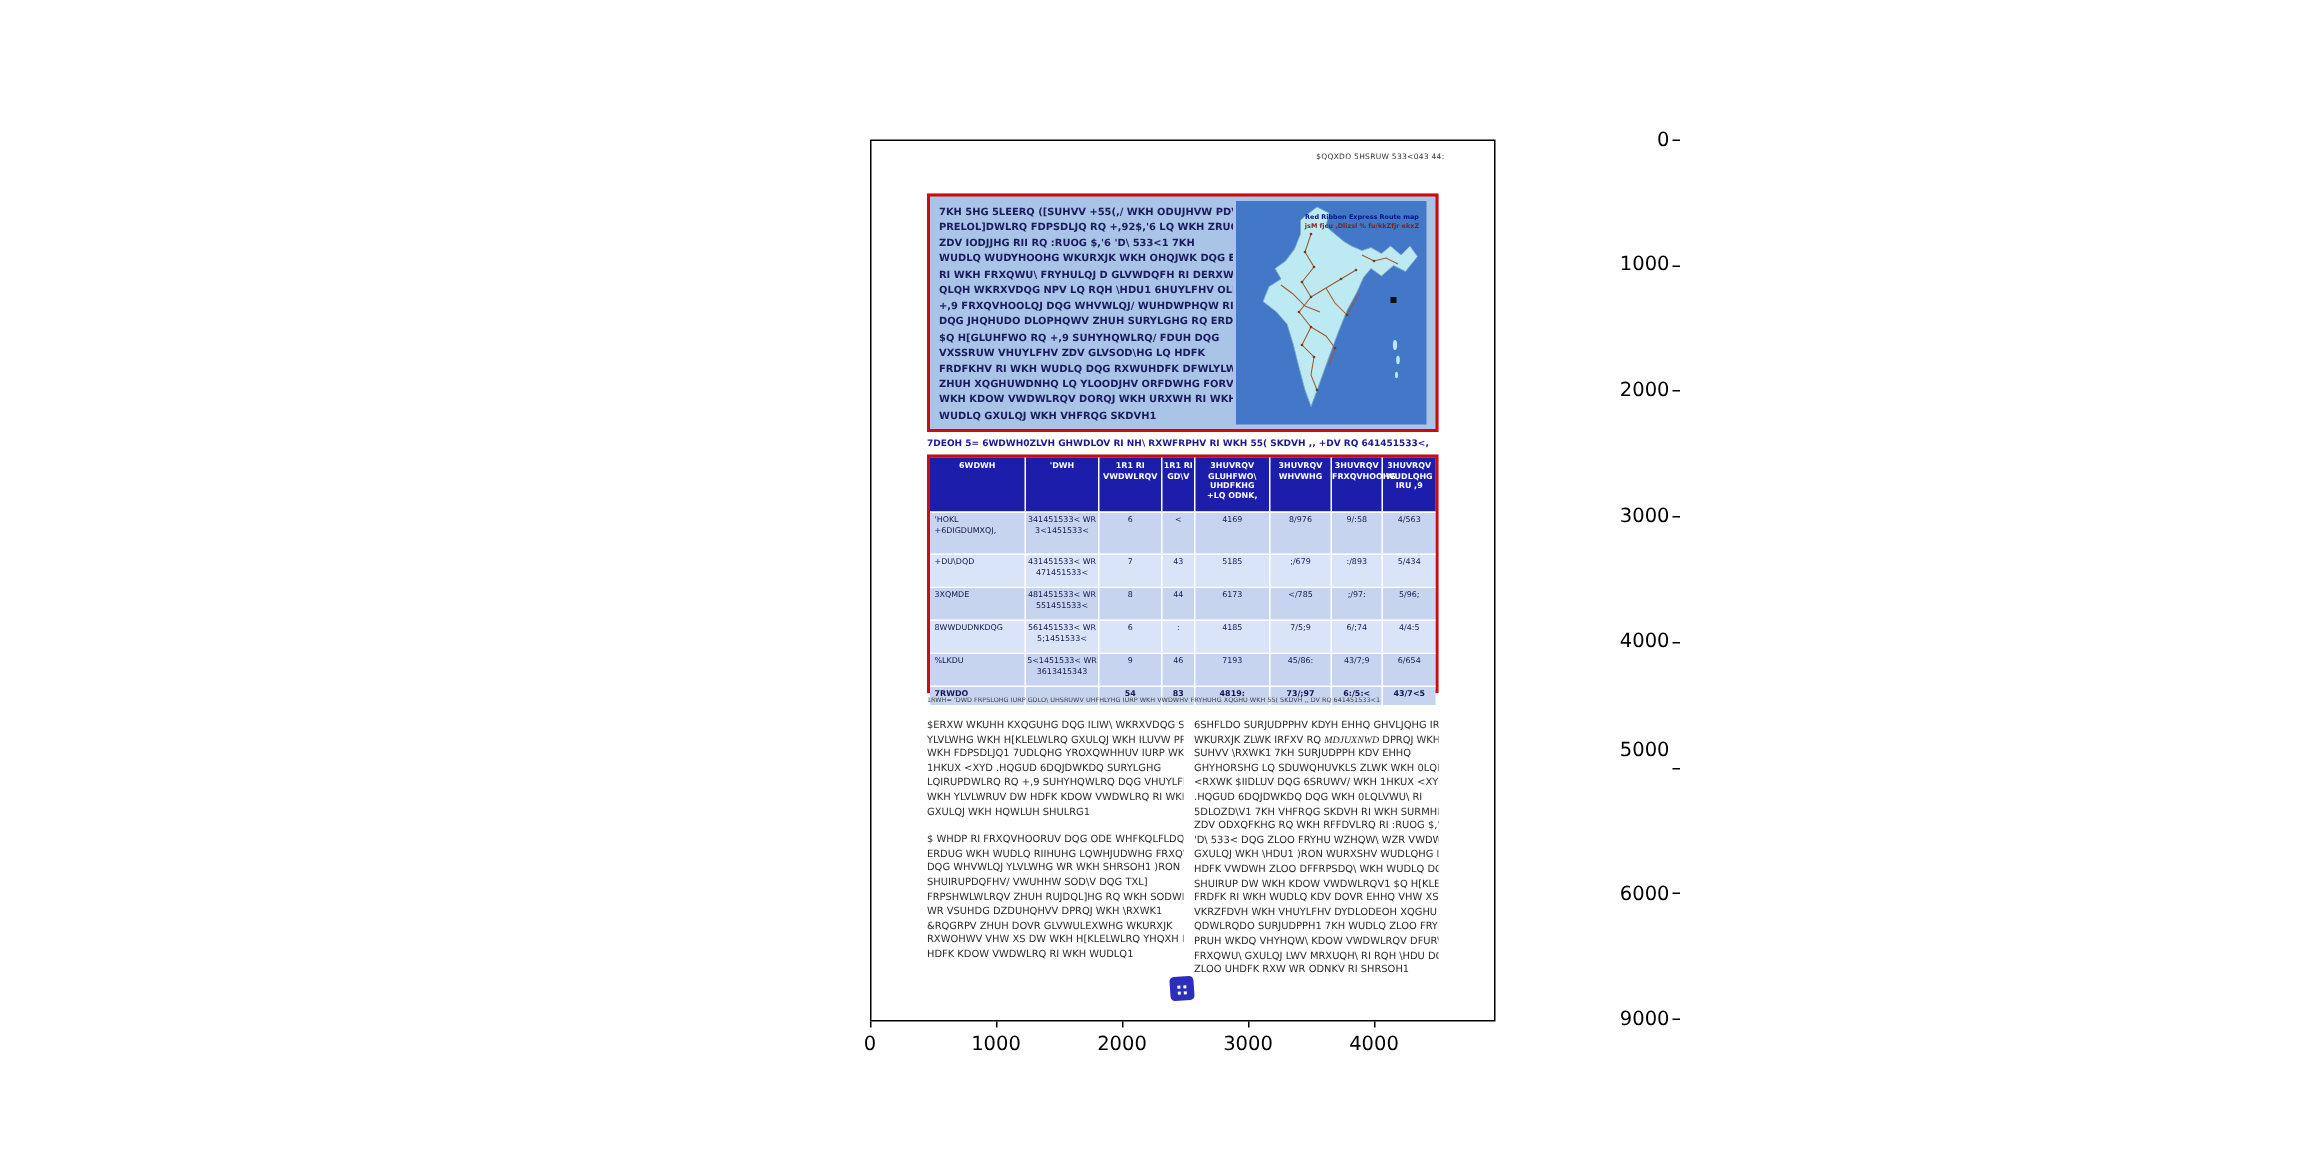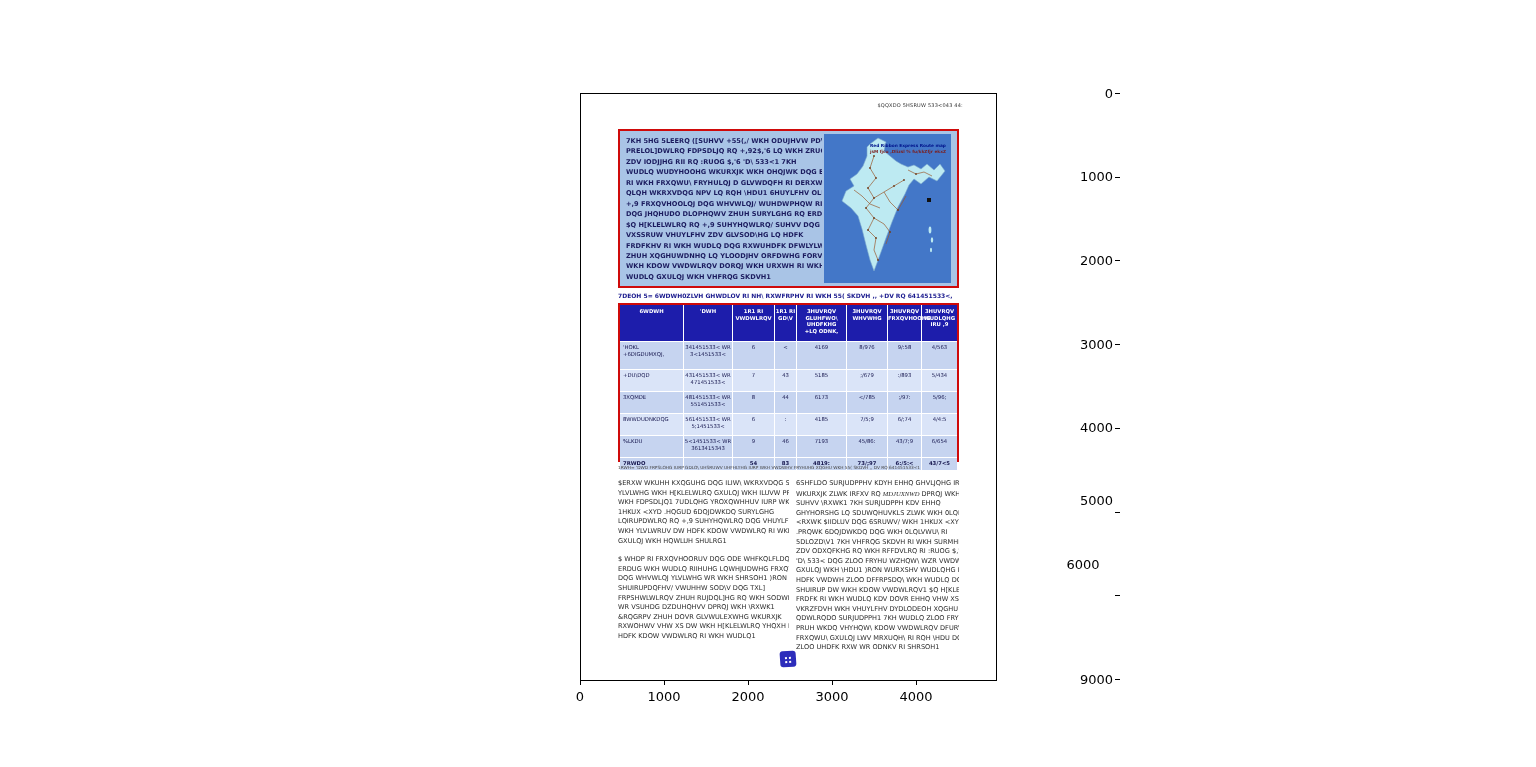--- a/index.html
+++ b/index.html
@@ -50,21 +50,21 @@
       <div class="ytick" style="top: 170.214px;">1000</div>
       <div class="ytickmark" style="top: 176.714px;"></div>
       <div class="ytick" style="top: 253.929px;">2000</div>
       <div class="ytickmark" style="top: 260.429px;"></div>
       <div class="ytick" style="top: 337.643px;">3000</div>
       <div class="ytickmark" style="top: 344.143px;"></div>
       <div class="ytick" style="top: 421.357px;">4000</div>
       <div class="ytickmark" style="top: 427.857px;"></div>
       <div class="ytick" style="top: 494px;">5000</div>
       <div class="ytickmark" style="top: 511.571px;"></div>
-      <div class="ytick" style="top: 558px; text-align: center;">6000</div>
+      <div class="ytick" style="top: 590px;">6000</div>
       <div class="ytickmark" style="top: 595.286px;"></div>
       <div class="ytick" style="top: 672.5px;">9000</div>
       <div class="ytickmark" style="top: 679px;"></div>
     </div>
   <div id="xticks">
       <div class="xtick" style="left: 550px;">0</div>
       <div class="xtickmark" style="left: 580px;"></div>
       <div class="xtick" style="left: 634px;">1000</div>
       <div class="xtickmark" style="left: 664px;"></div>
       <div class="xtick" style="left: 718px;">2000</div>
@@ -83,21 +83,21 @@
       <div class="box1">
         <div class="box1-text">
             <div>7KH 5HG 5LEERQ ([SUHVV +55(,/ WKH ODUJHVW PDVV</div>
             <div>PRELOL]DWLRQ FDPSDLJQ RQ +,92$,'6 LQ WKH ZRUOG/</div>
             <div>ZDV IODJJHG RII RQ :RUOG $,'6 'D\ 533&lt;1 7KH</div>
             <div>WUDLQ WUDYHOOHG WKURXJK WKH OHQJWK DQG EUHDGWK</div>
             <div>RI WKH FRXQWU\ FRYHULQJ D GLVWDQFH RI DERXW</div>
             <div>QLQH WKRXVDQG NPV LQ RQH \HDU1 6HUYLFHV OLNH</div>
             <div>+,9 FRXQVHOOLQJ DQG WHVWLQJ/ WUHDWPHQW RI 67,</div>
             <div>DQG JHQHUDO DLOPHQWV ZHUH SURYLGHG RQ ERDUG1</div>
-            <div>$Q H[KLELWLRQ RQ +,9 SUHYHQWLRQ/ SUHVV DQG</div>
+            <div>$Q H[GLUHFWO RQ +,9 SUHYHQWLRQ/ FDUH DQG</div>
             <div>VXSSRUW VHUYLFHV ZDV GLVSOD\HG LQ HDFK</div>
             <div>FRDFKHV RI WKH WUDLQ DQG RXWUHDFK DFWLYLWLHV</div>
             <div>ZHUH XQGHUWDNHQ LQ YLOODJHV ORFDWHG FORVH WR</div>
             <div>WKH KDOW VWDWLRQV DORQJ WKH URXWH RI WKH</div>
             <div>WUDLQ GXULQJ WKH VHFRQG SKDVH1</div>
           </div>
         <div class="map">
           <svg viewBox="0 0 127 149" width="127" height="149">
 
             <path d="M46 10 L54 4 L62 8 L60 17 L66 22 L72 27 L77 30 L84 33 L90 31 L97 35 L103 30 L110 36 L116 30 L121 37 L113 47 L105 43 L97 50 L90 45 L85 51 L81 60 L74 73 L68 88 L62 104 L57 118 L53 129 L50 137 L46 126 L42 111 L38 95 L34 82 L27 74 L18 67 L22 57 L30 52 L26 45 L33 40 L39 32 L43 22 L43 13 Z" fill="#bdeaf2" stroke="#7aa8cc" stroke-width="0.6"></path>
@@ -373,21 +373,21 @@
               <div>HDFK KDOW VWDWLRQ RI WKH WUDLQ1</div>
             </div>
         </div>
         <div class="tcol right">
           <div>6SHFLDO SURJUDPPHV KDYH EHHQ GHVLJQHG IRU WKH</div>
           <div><span>WKURXJK ZLWK IRFXV RQ </span><span class="ital">MDJUXNWD</span><span> DPRQJ WKH</span></div>
           <div id="rightrest">
               <div>SUHVV \RXWK1 7KH SURJUDPPH KDV EHHQ</div>
               <div>GHYHORSHG LQ SDUWQHUVKLS ZLWK WKH 0LQLVWU\ RI</div>
               <div>&lt;RXWK $IIDLUV DQG 6SRUWV/ WKH 1HKUX &lt;XYD</div>
-              <div>.PRQWK 6DQJDWKDQ DQG WKH 0LQLVWU\ RI</div>
+              <div>.HQGUD 6DQJDWKDQ DQG WKH 0LQLVWU\ RI</div>
               <div>5DLOZD\V1 7KH VHFRQG SKDVH RI WKH SURMHFW</div>
               <div>ZDV ODXQFKHG RQ WKH RFFDVLRQ RI :RUOG $,'6</div>
               <div>'D\ 533&lt; DQG ZLOO FRYHU WZHQW\ WZR VWDWHV</div>
               <div>GXULQJ WKH \HDU1 )RON WURXSHV WUDLQHG LQ</div>
               <div>HDFK VWDWH ZLOO DFFRPSDQ\ WKH WUDLQ DQG</div>
               <div>SHUIRUP DW WKH KDOW VWDWLRQV1 $Q H[KLELWLRQ</div>
               <div>FRDFK RI WKH WUDLQ KDV DOVR EHHQ VHW XS WR</div>
               <div>VKRZFDVH WKH VHUYLFHV DYDLODEOH XQGHU WKH</div>
               <div>QDWLRQDO SURJUDPPH1 7KH WUDLQ ZLOO FRYHU</div>
               <div>PRUH WKDQ VHYHQW\ KDOW VWDWLRQV DFURVV WKH</div>

